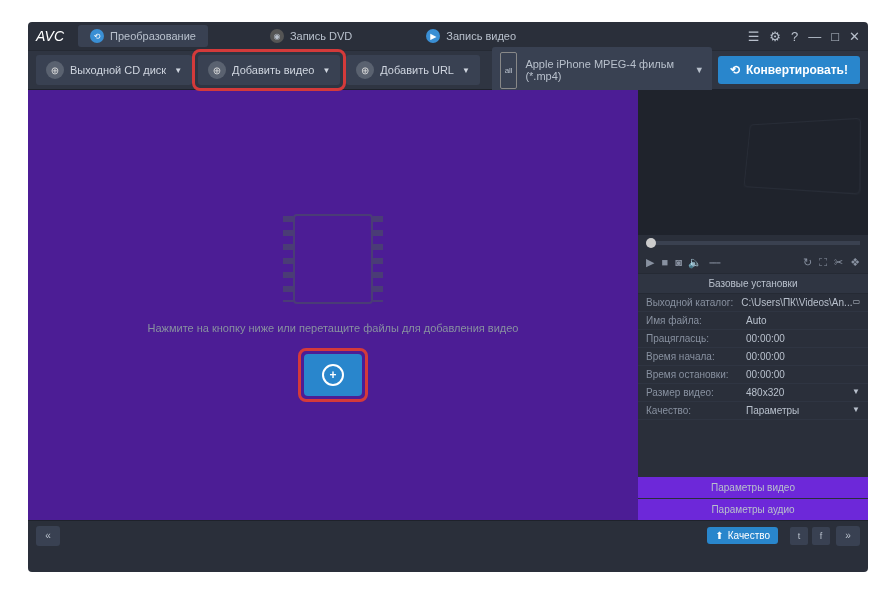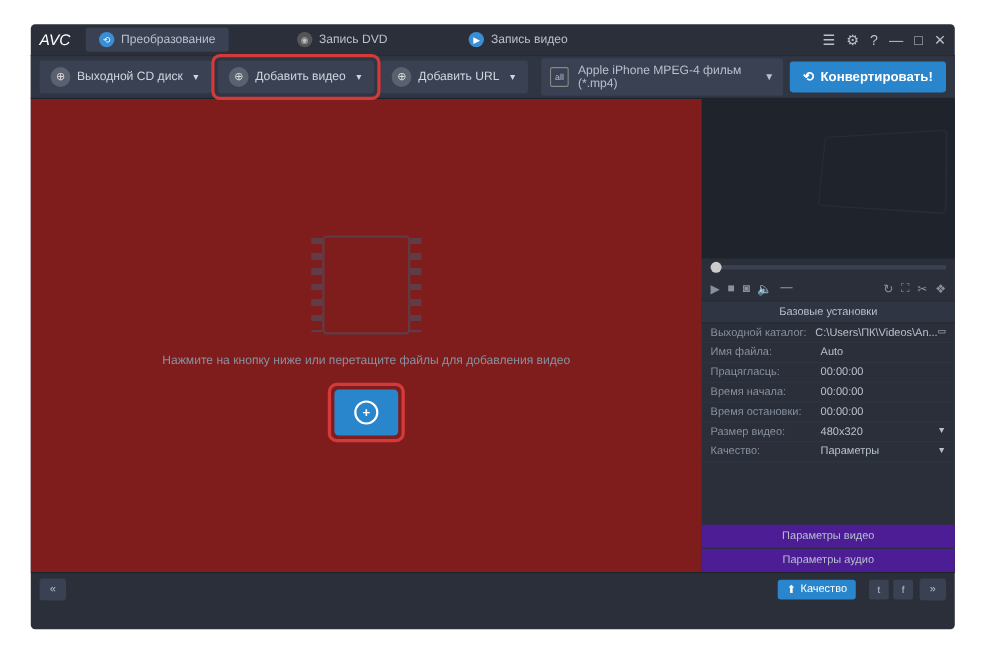--- a/index.html
+++ b/index.html
@@ -14,24 +14,24 @@
 .ticon-grey{background:#555}
 .winbtns{margin-left:auto;display:flex;gap:10px;color:#b8c0cc}
 .winbtn{cursor:pointer;font-size:13px}
 .toolbar{height:40px;display:flex;align-items:center;padding:0 8px;gap:6px;background:#2f3542;border-top:1px solid #252a34;border-bottom:1px solid #1e222b}
 .tbtn{display:flex;align-items:center;gap:6px;background:#394152;padding:6px 10px;border-radius:3px;cursor:pointer;font-size:11px;color:#d0d6e0}
 .tbtn small{font-size:8px;margin-left:2px}
 .circ-icon{width:18px;height:18px;border-radius:50%;background:#5a6270;display:flex;align-items:center;justify-content:center;font-size:10px;color:#ddd}
 .highlight{position:relative}
 .highlight::after{content:"";position:absolute;left:-6px;top:-6px;right:-6px;bottom:-6px;border:3px solid #d43a3a;border-radius:8px;pointer-events:none}
 .format-sel{flex:1;display:flex;align-items:center;gap:8px;background:#394152;padding:5px 8px;border-radius:3px;margin-left:6px;cursor:pointer}
-.format-ico{width:20px;height:18px;border:1px solid #888;border-radius:2px;display:flex;align-items:center;justify-content:center;font-size:8px}
+.format-ico{width:20px;height:37px;border:1px solid #888;border-radius:2px;display:flex;align-items:center;justify-content:center;font-size:8px}
 .convert-btn{background:#2986cc;color:#fff;font-weight:bold;padding:7px 12px;border-radius:3px;display:flex;align-items:center;gap:6px;cursor:pointer;font-size:12px}
 .body{display:flex;height:430px}
-.main{flex:1;display:flex;flex-direction:column;align-items:center;justify-content:center;background:#7f1d1d;color:#8891a0}
+.main{flex:1;display:flex;flex-direction:column;align-items:center;justify-content:center;background:#4c1d95;color:#8891a0}
 .film-ph{width:80px;height:90px;border:2px solid #4a5262;border-radius:4px;position:relative;opacity:.6;margin-bottom:18px}
 .film-ph::before,.film-ph::after{content:"";position:absolute;top:0;bottom:0;width:10px;background:repeating-linear-gradient(#4a5262 0 6px,transparent 6px 14px)}
 .film-ph::before{left:-12px}
 .film-ph::after{right:-12px}
 .hint{font-size:11px;margin-bottom:20px}
 .addbtn{background:#2986cc;color:#fff;padding:10px 18px;border-radius:4px;display:flex;align-items:center;gap:8px;cursor:pointer;font-size:12px}
 .addcirc{width:22px;height:22px;border-radius:50%;border:2px solid #fff;display:flex;align-items:center;justify-content:center;font-weight:bold}
 .side{width:230px;background:#2a2f3a;display:flex;flex-direction:column}
 .preview{height:145px;background:#1f232c;position:relative;overflow:hidden}
 .filmroll{position:absolute;right:10px;top:30px;width:120px;height:70px;border:1px solid #3a4150;border-radius:4px;transform:perspective(200px) rotateY(-20deg) rotateX(10deg);opacity:.3}
@@ -42,21 +42,21 @@
 .panel-h{background:#2f3542;padding:4px 24px;font-size:10px;text-align:center;border-top:1px solid #252a34;border-bottom:1px solid #252a34}
 .prop{display:flex;padding:3px 8px;font-size:10px;border-bottom:1px solid #2f3542}
 .prop .lbl{width:100px;color:#8891a0}
 .prop .val{flex:1;color:#b8c0cc}
 .prop .dd{font-size:8px;margin-left:auto}
 .bottombar{height:30px;display:flex;align-items:center;padding:0 8px;gap:6px;border-top:1px solid #1e222b}
 .sqbtn{width:24px;height:20px;background:#394152;border-radius:3px;display:flex;align-items:center;justify-content:center;cursor:pointer;font-size:10px}
 .update{background:#2986cc;color:#fff;font-size:10px;padding:3px 8px;border-radius:3px;display:flex;align-items:center;gap:4px;cursor:pointer}
 .social{display:flex;gap:4px;margin-left:6px}
 .sico{width:18px;height:18px;background:#394152;border-radius:2px;display:flex;align-items:center;justify-content:center;font-size:9px;cursor:pointer}
-.param-btn{background:#4c1d95;padding:5px 8px;font-size:10px;text-align:center;margin-top:1px;cursor:pointer}
+.param-btn{background:#6d28d9;padding:5px 8px;font-size:10px;text-align:center;margin-top:1px;cursor:pointer}
 .spacer-side{flex:1}
 </style>
 </head>
 <body>
 
 <div class="window">
   <div class="titlebar">
     <span class="logo">AVC</span>
     <div class="tab active">
       <span class="tab-icon ticon-blue">⟲</span>

